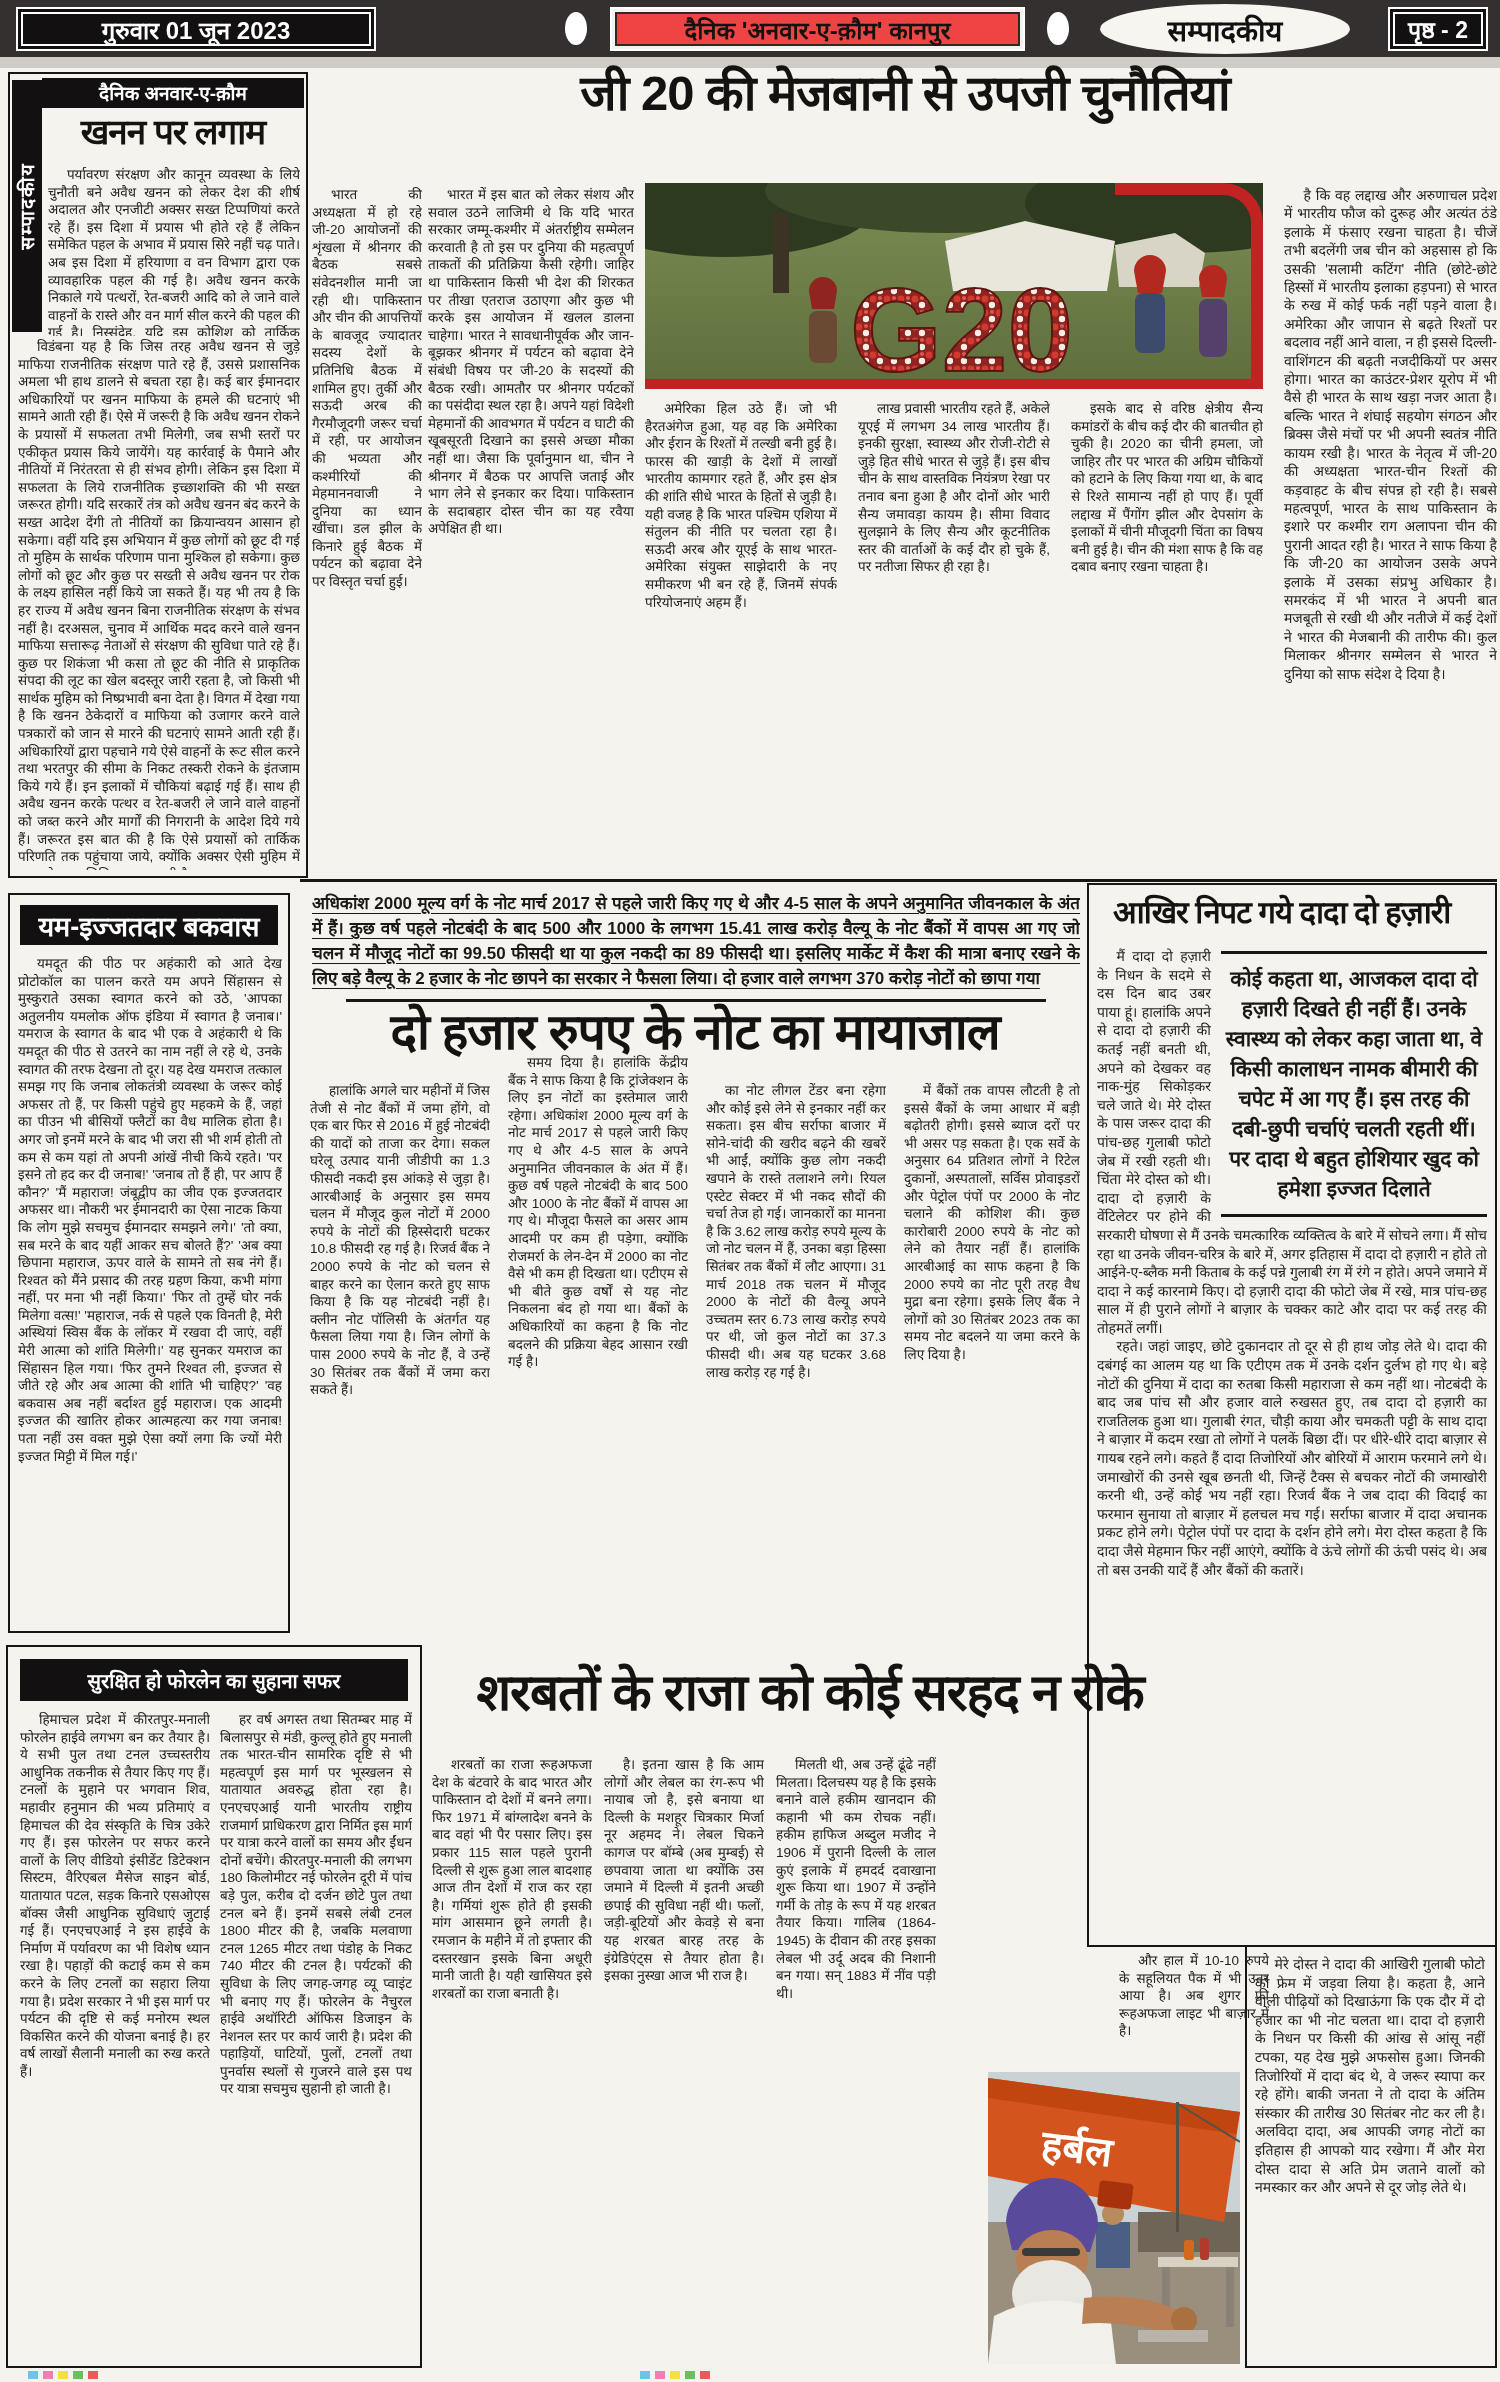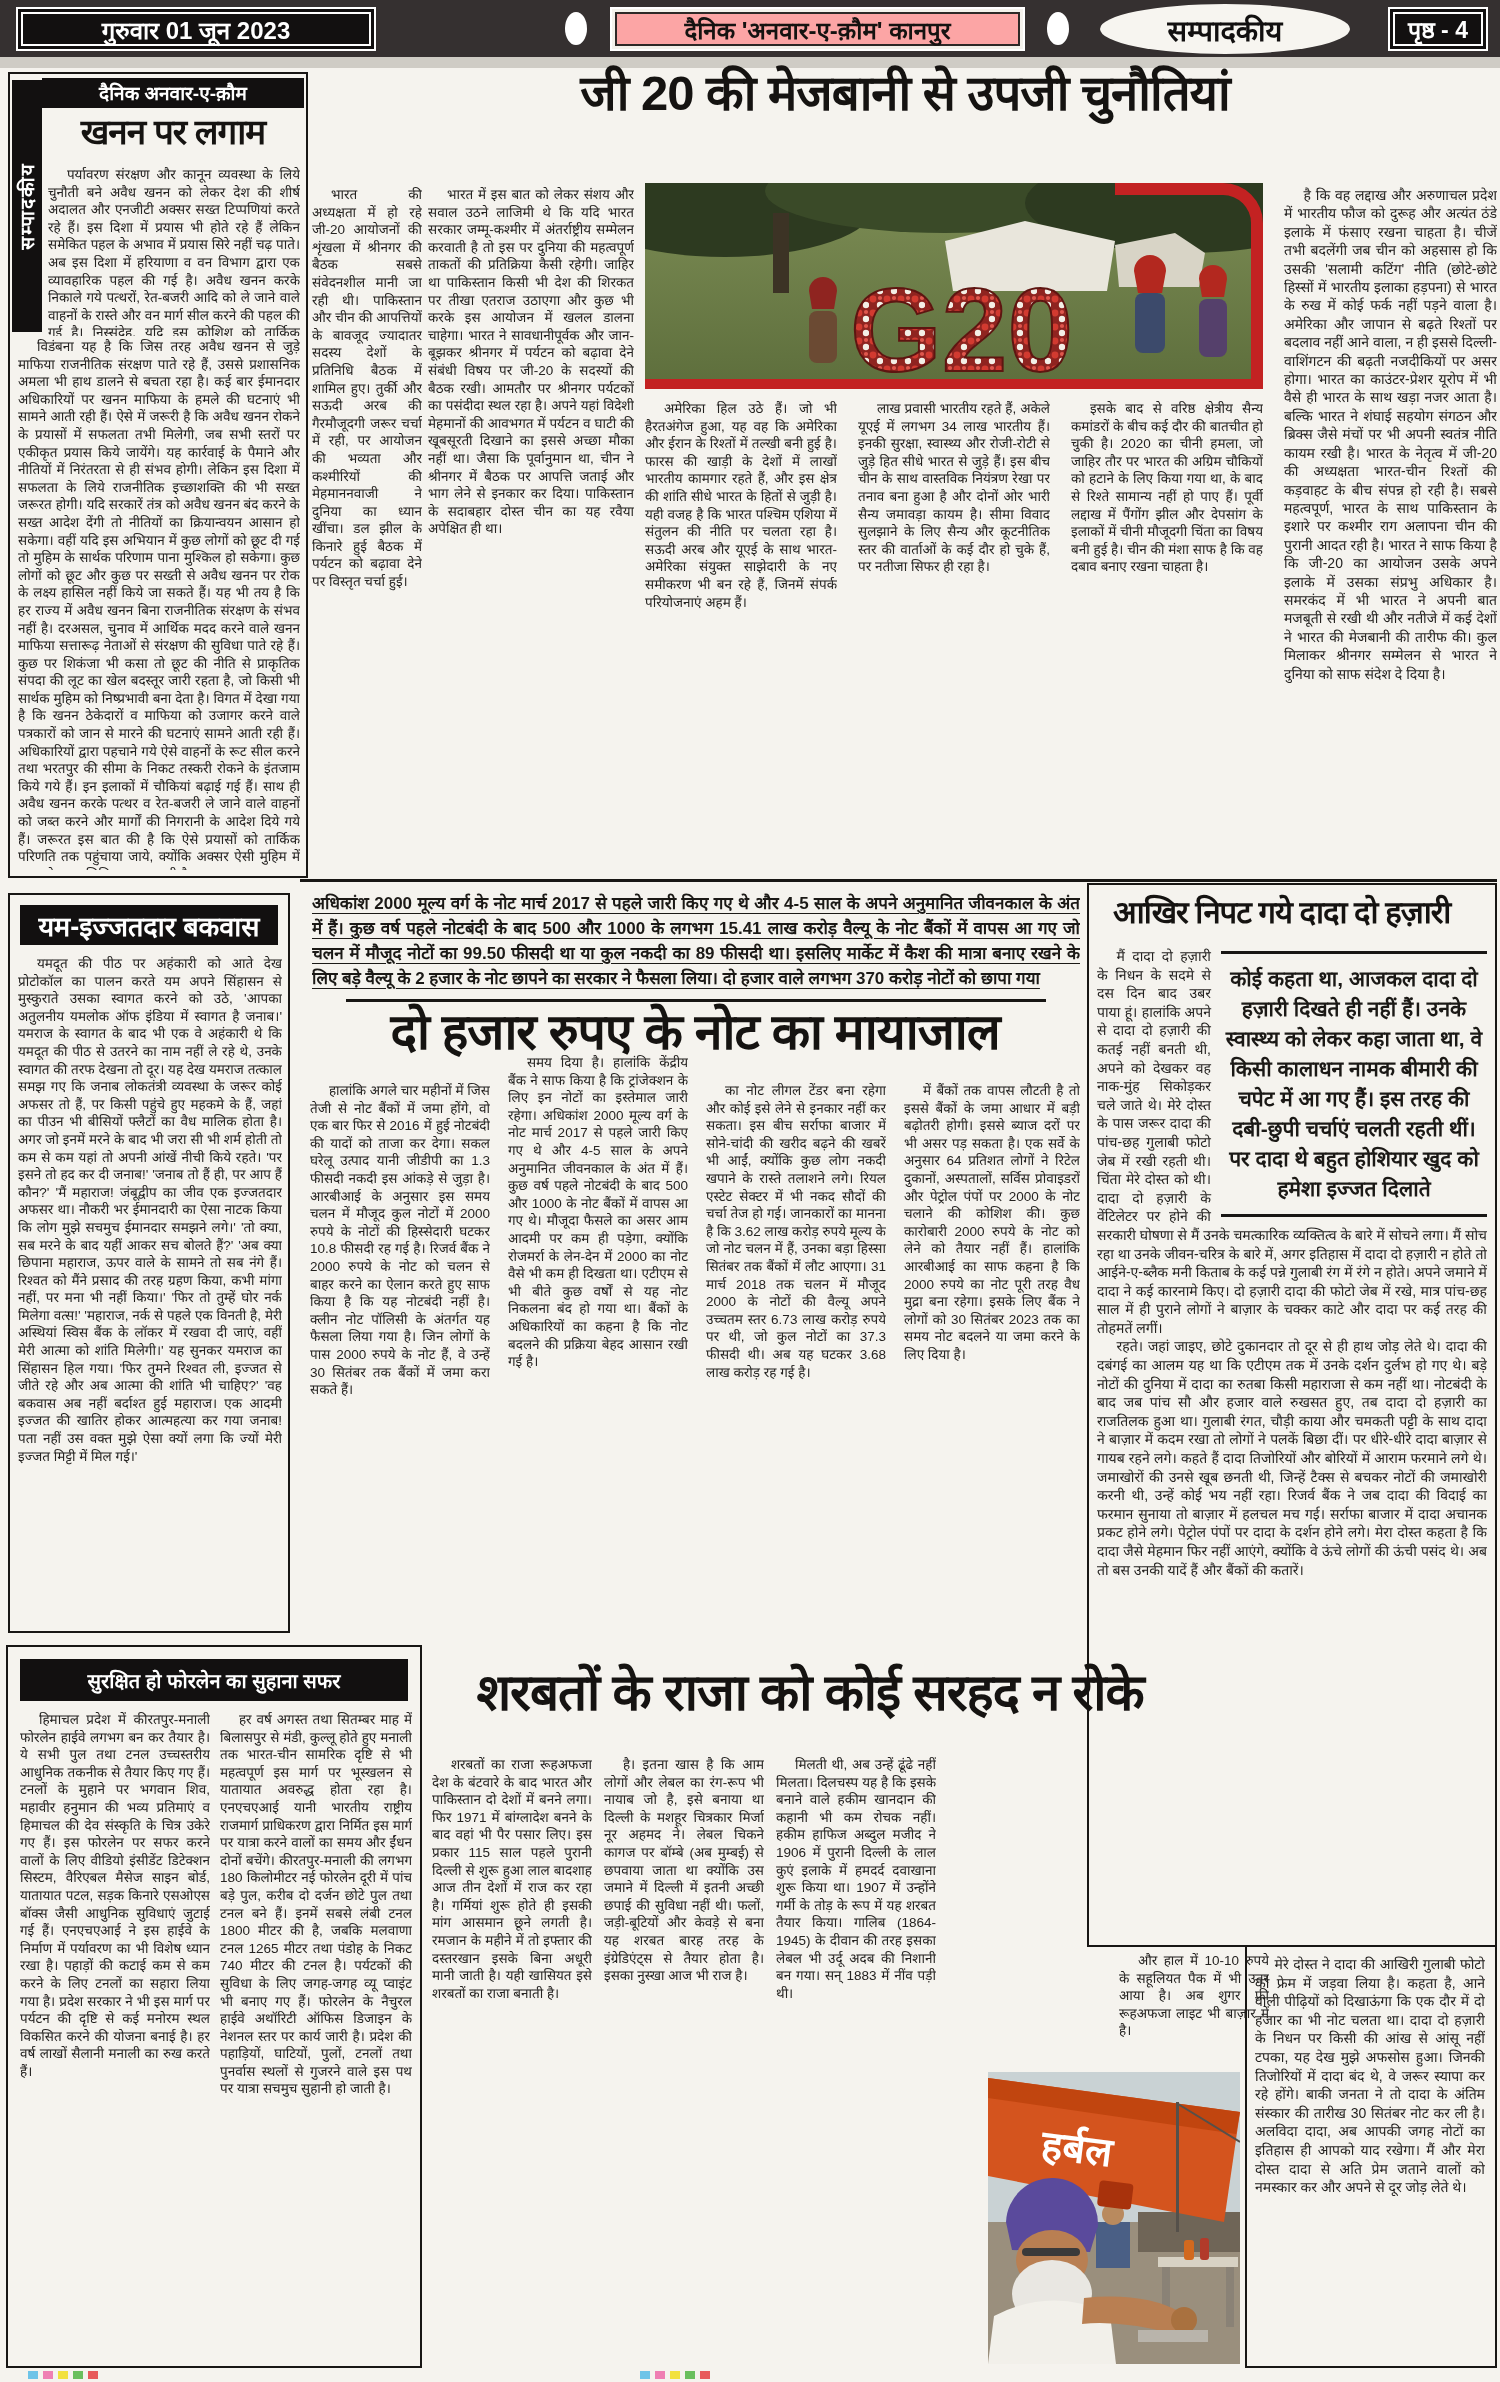--- a/index.html
+++ b/index.html
@@ -5,21 +5,21 @@
   html,body{margin:0;padding:0;}
   body{background:#888;}
   #page{position:relative;width:1500px;height:2382px;background:#f5f3ee;overflow:hidden;
         font-family:"Liberation Sans","DejaVu Sans",sans-serif;color:#1b1a18;}
   .abs{position:absolute;}
   
   #masthead{left:0;top:0;width:1500px;height:57px;background:#353030;}
   .mh-box{box-sizing:border-box;border:2px solid #fff;background:#121010;color:#fff;
           box-shadow:inset 0 0 0 3px #121010, inset 0 0 0 5px #fff;
           display:flex;align-items:center;justify-content:center;font-weight:bold;}
-  .mh-light{background:#fca5a5;color:#151311;box-shadow:inset 0 0 0 3px #f4f2ec, inset 0 0 0 5px #2e2927;}
+  .mh-light{background:#ef4444;color:#151311;box-shadow:inset 0 0 0 3px #f4f2ec, inset 0 0 0 5px #2e2927;}
   .mh-dot{background:#fff;border-radius:50%;}
   #section-oval{background:#f7f5f0;border-radius:50%;display:flex;align-items:center;justify-content:center;
                 font-weight:bold;color:#121010;}
   #gray-strip{left:0;top:57px;width:1500px;height:11px;background:#cfccc5;}
   
   .rule{background:#181614;}
   .nbox{box-sizing:border-box;border:2px solid #181614;background:#f5f3ee;}
   .blackbar{background:#121010;color:#fff;display:flex;align-items:center;justify-content:center;font-weight:bold;}
   .headline{font-weight:bold;color:#151311;text-align:center;letter-spacing:-1px;line-height:1.05;}
   .col{overflow:hidden;text-align:justify;font-size:13.5px;line-height:17.6px;color:#242220;}
@@ -39,21 +39,21 @@
 <body>
 
 <div id="page">
 
   <div class="abs" id="masthead">
     <div class="abs mh-box" style="left:16px;top:7px;width:360px;height:44px;font-size:24px;">गुरुवार 01 जून 2023</div>
     <div class="abs mh-dot" style="left:565px;top:12px;width:22px;height:33px;"></div>
     <div class="abs mh-box mh-light" style="left:610px;top:7px;width:415px;height:44px;font-size:24px;">दैनिक  'अनवार-ए-क़ौम'  कानपुर</div>
     <div class="abs mh-dot" style="left:1047px;top:12px;width:22px;height:33px;"></div>
     <div class="abs" id="section-oval" style="left:1100px;top:4px;width:250px;height:50px;font-size:29px;">सम्पादकीय</div>
-    <div class="abs mh-box" style="left:1388px;top:7px;width:100px;height:44px;font-size:23px;">पृष्ठ - 4</div>
+    <div class="abs mh-box" style="left:1388px;top:7px;width:100px;height:44px;font-size:23px;">पृष्ठ - 2</div>
   </div>
   <div class="abs" id="gray-strip"></div>
 
   <div class="abs nbox" style="left:8px;top:72px;width:300px;height:806px;">
     <div class="vwrap abs" style="left:2px;top:4px;width:30px;height:256px;">
       <div class="vtext" style="left:-111px;top:113px;width:252px;height:30px;">सम्पादकीय</div>
     </div>
     <div class="abs blackbar" style="left:32px;top:4px;width:262px;height:30px;font-size:19px;">दैनिक अनवार-ए-क़ौम</div>
     <div class="abs headline" style="left:32px;top:40px;width:262px;height:44px;font-size:35px;">खनन पर लगाम</div>
     <div class="abs col" style="left:38px;top:92px;width:252px;height:170px;">

